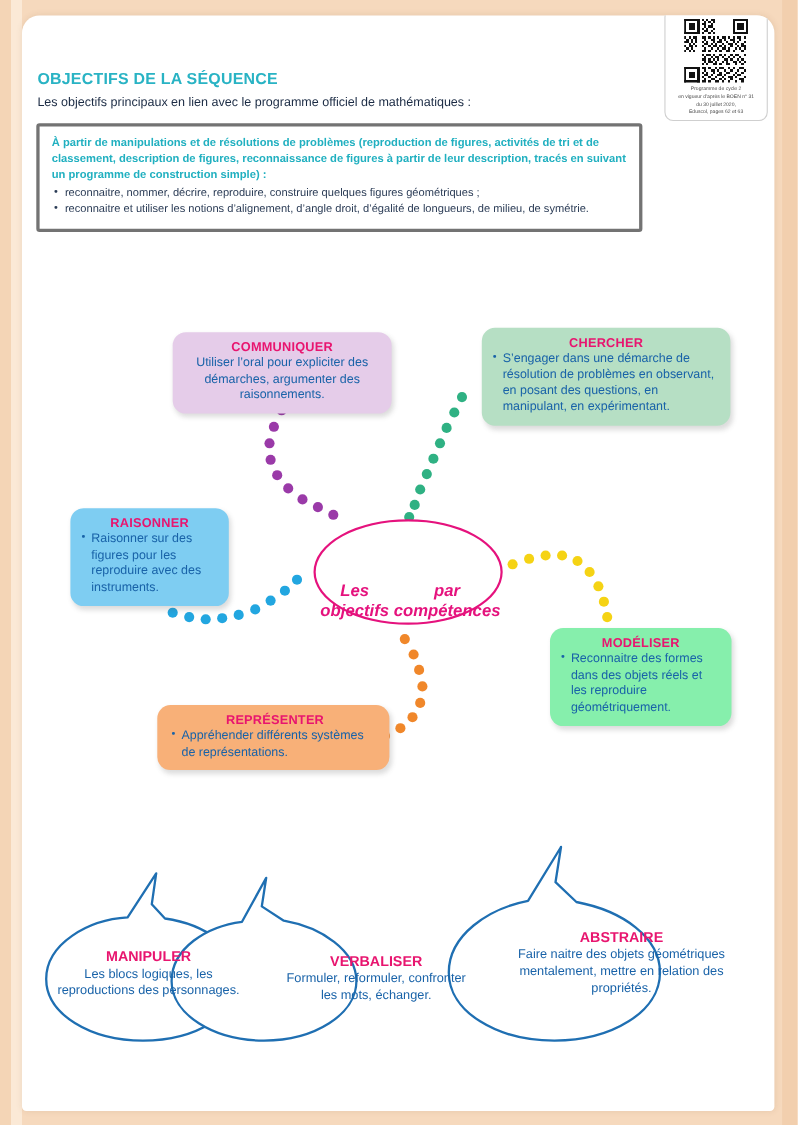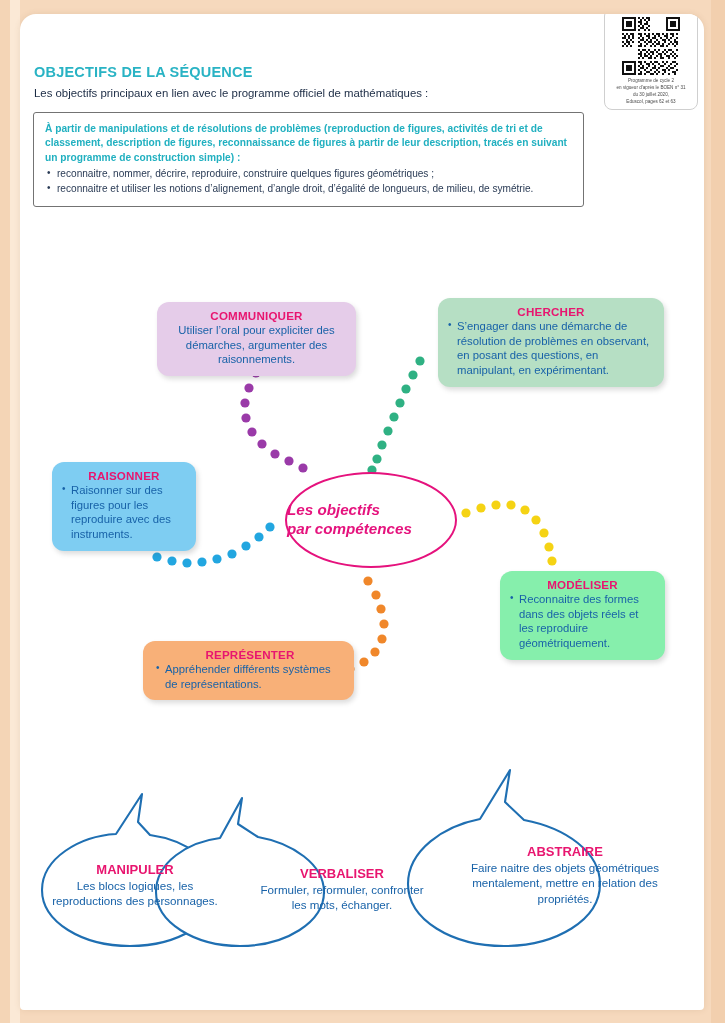--- a/index.html
+++ b/index.html
@@ -55,21 +55,21 @@
     letter-spacing: .2px;
     color: #29b3c4;
   }
   .sec-sub {
     position: absolute; left: 14px; top: 73px;
     font-size: 11.4px; color: #1b2b44;
   }
   .obj-box {
     position: absolute; left: 13px; top: 98px;
     width: 551px;
-    border: 1px solid #737373;
+    border: 3px solid #737373;
     border-radius: 3px;
     padding: 9px 11px 10px 11px;
   }
   .obj-lead {
     font-size: 10.2px; line-height: 1.42;
     font-weight: bold; color: #21b0c0;
   }
   .obj-list { list-style: none; margin-top: 2px; }
   .obj-list li {
     font-size: 10.1px; line-height: 1.42;
@@ -98,31 +98,31 @@
     font-size: 11.3px; line-height: 1.30; color: #1862a8;
   }
   .node .bd .b { position: relative; padding-left: 9px; display:block; }
   .node .bd .b::before {
     content: "\2022"; position: absolute; left: 0; top: -1px; font-size: 10px;
   }
 
   #n-communiquer { left: 137px; top: 33px; width: 199px; background: #e5cce9; }
   #n-communiquer .bd { text-align: center; }
   #n-chercher    { left: 418px; top: 29px; width: 226px; background: #b6dfc4; }
-  #n-raisonner   { left: 32px;  top: 193px; width: 144px; background: #7ecdf2; }
+  #n-raisonner   { left: 44px;  top: 193px; width: 144px; background: #7ecdf2; }
   #n-modeliser   { left: 480px; top: 302px; width: 165px; background: #86efac; }
   #n-representer { left: 123px; top: 372px; width: 211px; background: #f8b078; padding-left: 13px; }
 
   .center-oval {
     position: absolute; left: 265px; top: 203px;
     width: 172px; height: 96px;
     border: 2px solid #e5127d;
     border-radius: 50%;
-    display: flex; flex-direction: column;
-    align-items: flex-start; justify-content: center;
+    display: flex; flex-direction: row;
+    align-items: flex-end; justify-content: center;
     background: #fff;
     z-index: 4;
   }
   .center-oval span {
     display: block;
     font-size: 15.2px; font-weight: bold; font-style: italic;
     color: #e5127d; line-height: 1.22; text-align: center;
   }
   .dots { position: absolute; left: 0; top: 0; width: 684px; height: 470px; overflow: visible; }
 

